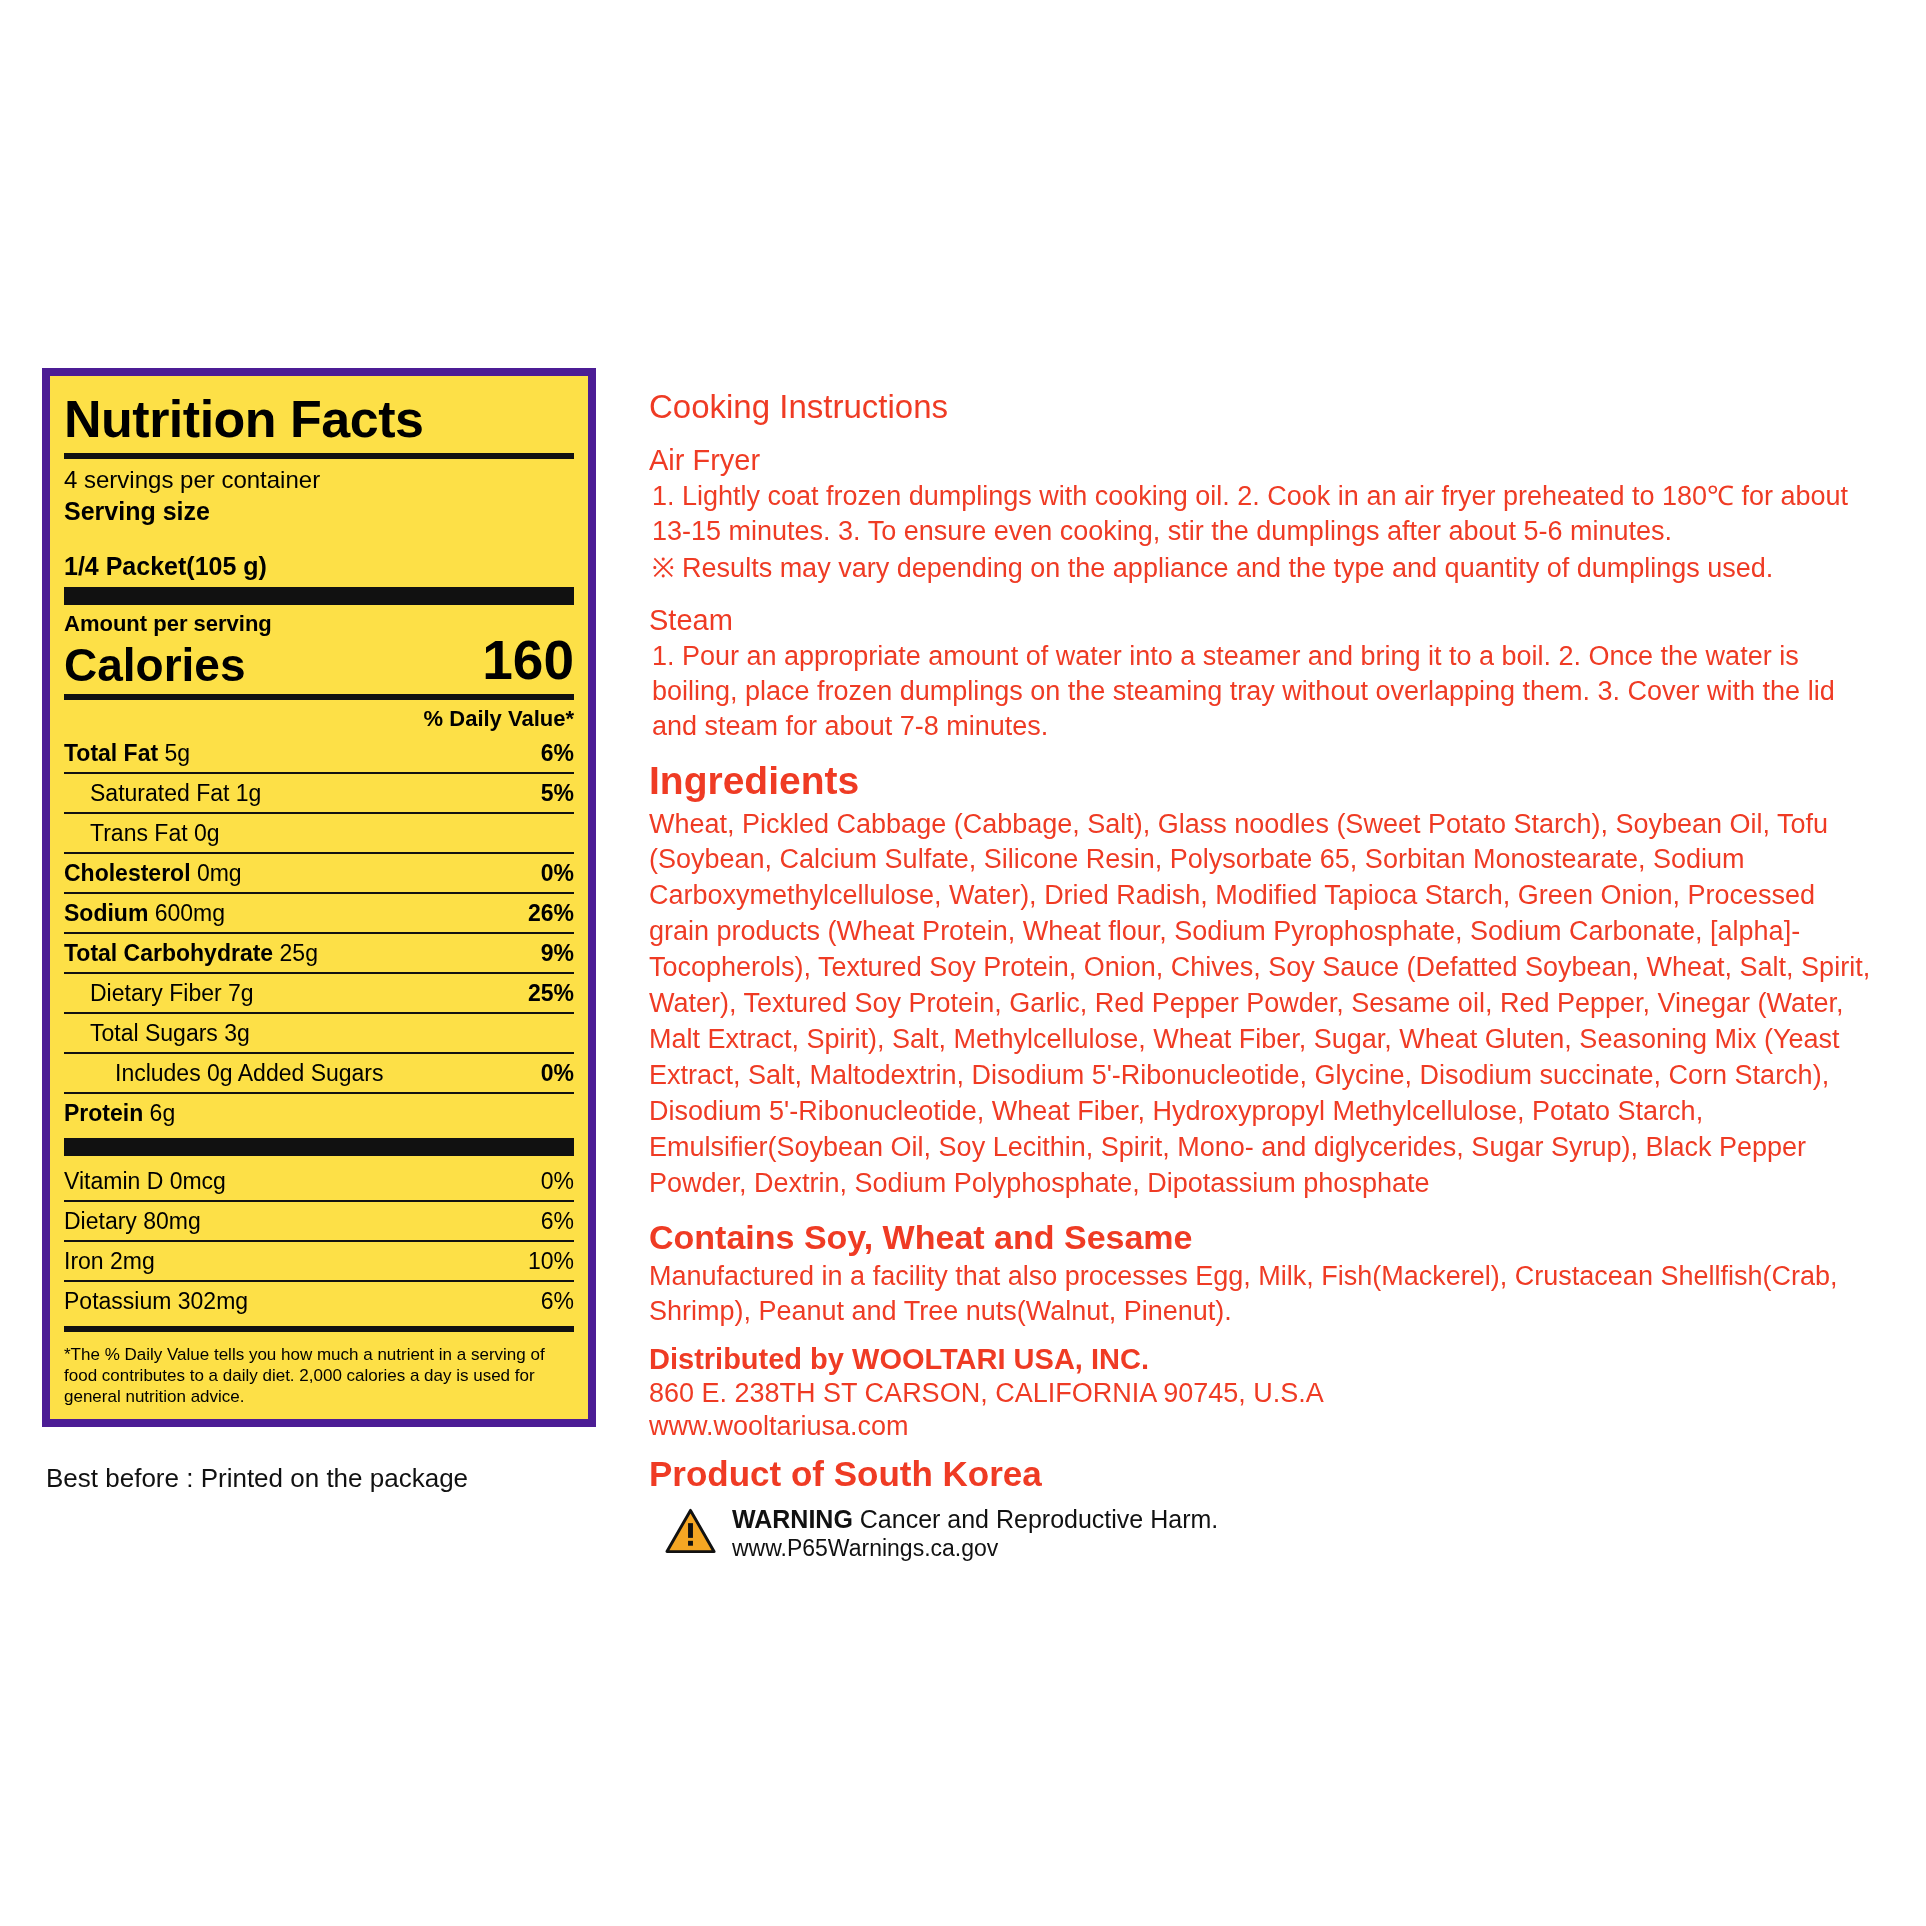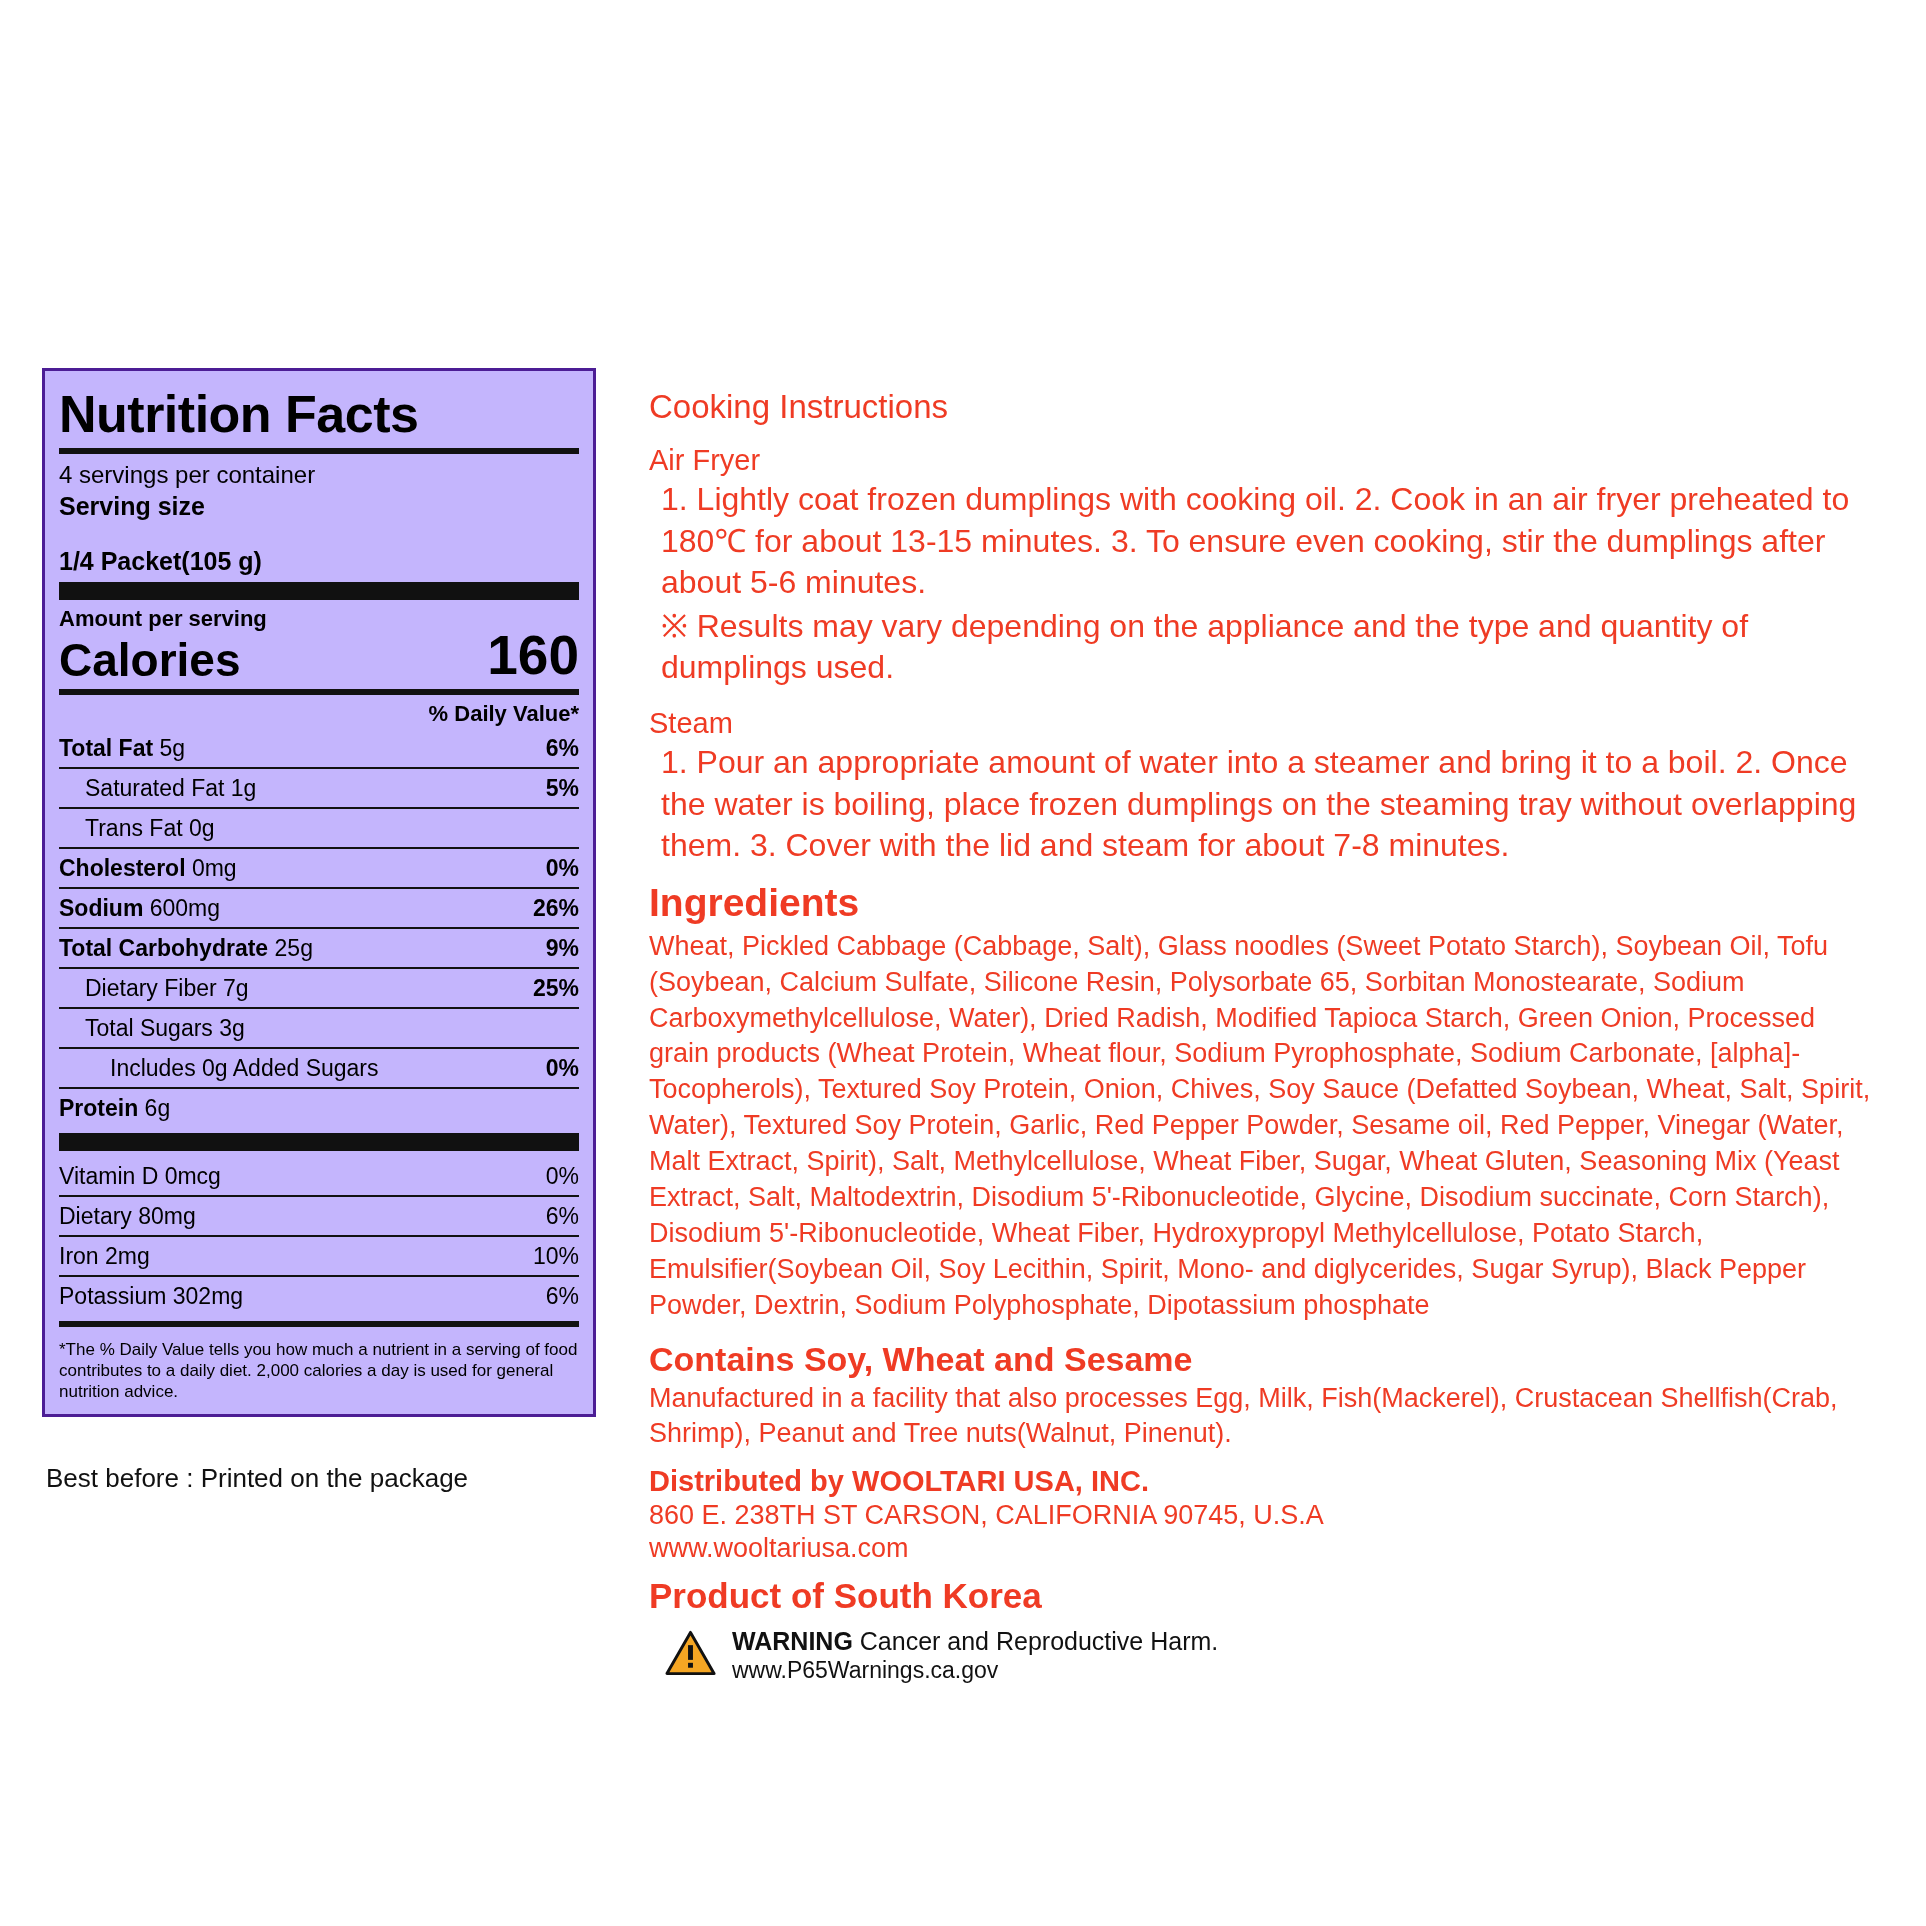--- a/index.html
+++ b/index.html
@@ -14,22 +14,22 @@
     width: 1927px; height: 1927px;
     background: #ffffff;
   }
 
   
   .nf-panel {
     position: absolute;
     left: 42px;
     top: 368px;
     width: 554px;
-    border: 3px solid #4c1d95;
-    background: #c4b5fd;
+    border: 8px solid #4c1d95;
+    background: #fde047;
     padding: 10px 14px 12px 14px;
     color: #000;
   }
   .nf-title {
     font-size: 52px;
     font-weight: bold;
     letter-spacing: -0.5px;
     line-height: 1.05;
     margin: 6px 0 6px 0;
     font-family: "Liberation Sans", sans-serif;
@@ -88,21 +88,21 @@
     position: absolute;
     left: 649px;
     top: 388px;
     width: 1228px;
     color: #ef3b24;
     font-family: "Liberation Sans", sans-serif;
   }
   .rt-h1 { font-size: 33px; margin: 0 0 3px 0; font-weight: normal; }
   .rt-h2 { font-size: 39px; font-weight: bold; margin: 14px 0 4px 0; }
   .rt-sub { font-size: 29px; margin: 18px 0 2px 0; }
-  .rt-p { font-size: 32px; line-height: 1.30; margin: 0 0 2px 12px; }
+  .rt-p { font-size: 27px; line-height: 1.30; margin: 0 0 2px 3px; }
   .rt-ing { font-size: 27px; line-height: 1.33; margin: 0; }
   .rt-contains { font-size: 34px; font-weight: bold; margin: 16px 0 2px 0; }
   .rt-facility { font-size: 27px; line-height: 1.30; margin: 0 0 12px 0; }
   .rt-dist { font-size: 29px; font-weight: bold; margin: 14px 0 0 0; }
   .rt-addr { font-size: 27px; line-height: 1.30; margin: 0; }
   .rt-web { font-size: 27px; margin: 0 0 6px 0; }
   .rt-product { font-size: 35px; font-weight: bold; margin: 12px 0 10px 0; }
 
   .warn-box {
     display: flex; align-items: flex-start; gap: 16px;

